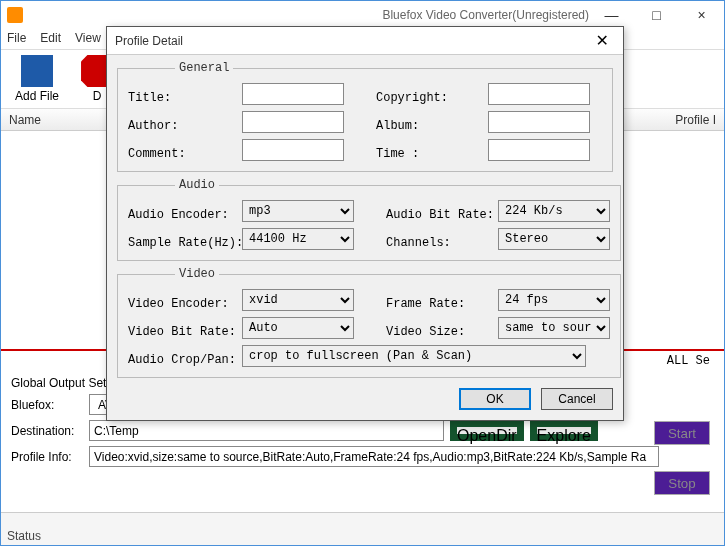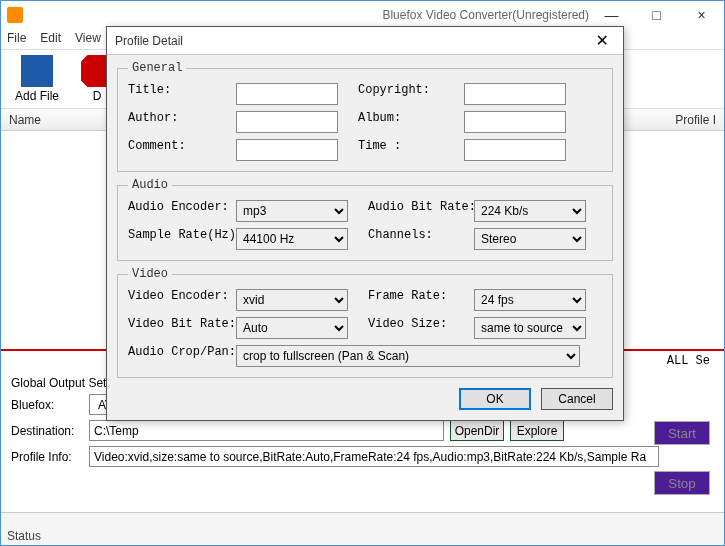--- a/index.html
+++ b/index.html
@@ -26,40 +26,40 @@
 .list-area { height: 220px; background: #fff; border-bottom: 2px solid #c00; }
 
 .output-section { padding: 8px 10px 4px 10px; }
 .output-section .section-label { margin-bottom: 4px; }
 .output-row { display: flex; align-items: center; margin-bottom: 5px; gap: 6px; }
 .output-row .lbl { width: 72px; }
 .output-row input, .output-row select { height: 21px; border: 1px solid #888; padding: 0 4px; font-family: inherit; font-size: 12px; background: #fff; }
 .profile-select { width: 410px; }
 .dest-input { width: 355px; }
 .info-input { width: 570px; }
-.btn { height: 21px; min-width: 54px; border: 1px solid #14532d; background: #e9e9e9; font-size: 12px; cursor: pointer; }
+.btn { height: 21px; min-width: 54px; border: 7px solid #14532d; background: #e9e9e9; font-size: 16px; cursor: pointer; }
 .side-btn { position: absolute; right: 14px; width: 56px; height: 24px; border: 1px solid #aaa; background: #4c1d95; color: #888; }
 
 .statusbar { position: absolute; bottom: 0; left: 0; right: 0; height: 20px; border-top: 1px solid #ccc; padding: 16px 6px; background: #f5f5f5; color: #444; }
 
 
 .dialog { position: absolute; top: 26px; left: 106px; width: 518px; background: #f0f0f0; border: 1px solid #555; box-shadow: 2px 2px 8px rgba(0,0,0,0.25); z-index: 100; }
 .dlg-title { height: 28px; background: #fff; display: flex; align-items: center; padding: 0 8px; border-bottom: 1px solid #ccc; }
 .dlg-title-text { flex: 1; color: #333; }
 .dlg-close { font-size: 16px; cursor: pointer; padding: 0 6px; }
 
 .dlg-body { padding: 6px 10px 10px 10px; font-family: "Courier New", monospace; font-size: 12px; }
 fieldset { border: 1px solid #bbb; padding: 8px 10px 10px 10px; margin-bottom: 6px; }
-legend { padding: 0 4px; color: #333; }
-.row { display: flex; align-items: flex-start; margin-bottom: 6px; }
+legend { padding: 0 4px; color: #333; margin-left: 47px; }
+.row { display: flex; align-items: flex-end; margin-bottom: 6px; gap: 6px; }
 .row:last-child { margin-bottom: 0; }
 .lbl-l { width: 108px; white-space: pre; }
 .lbl-r { width: 106px; white-space: pre; }
 .fld { width: 102px; height: 22px; border: 1px solid #888; background: #fff; padding: 0 4px; font-family: inherit; font-size: 12px; }
-.sel { width: 112px; height: 22px; border: 1px solid #888; background: #efefef; font-family: Liberation Sans, sans-serif; font-size: 12px; padding: 0 2px; }
+.sel { width: 112px; height: 22px; border: 1px solid #888; background: #efefef; font-family: Liberation Mono, monospace; font-size: 12px; padding: 0 2px; }
 .sel-wide { width: 344px; }
 .gap { width: 20px; }
 
 .dlg-buttons { display: flex; justify-content: flex-end; gap: 10px; padding-top: 4px; }
 .dlg-btn { width: 72px; height: 22px; border: 1px solid #555; background: #e1e1e1; font-size: 12px; cursor: pointer; }
 .dlg-btn.primary { border: 2px solid #0078d7; }
 </style>
 </head>
 <body>
 

